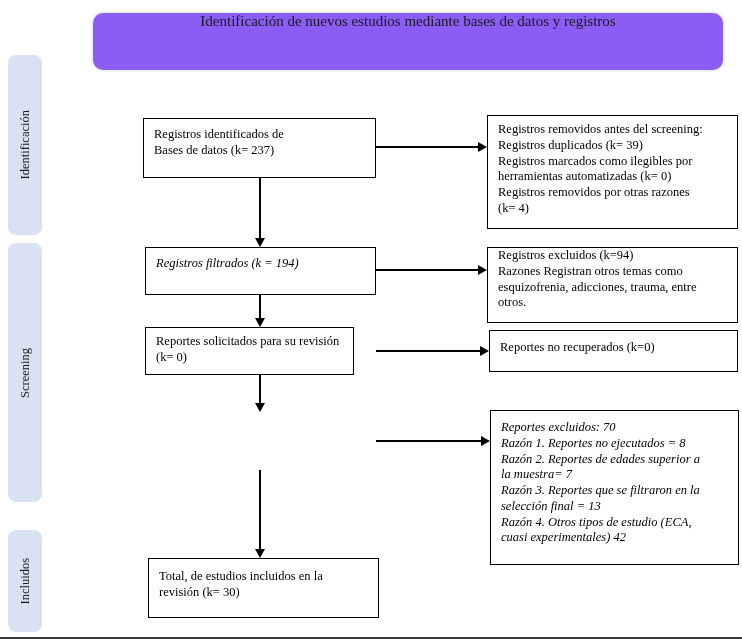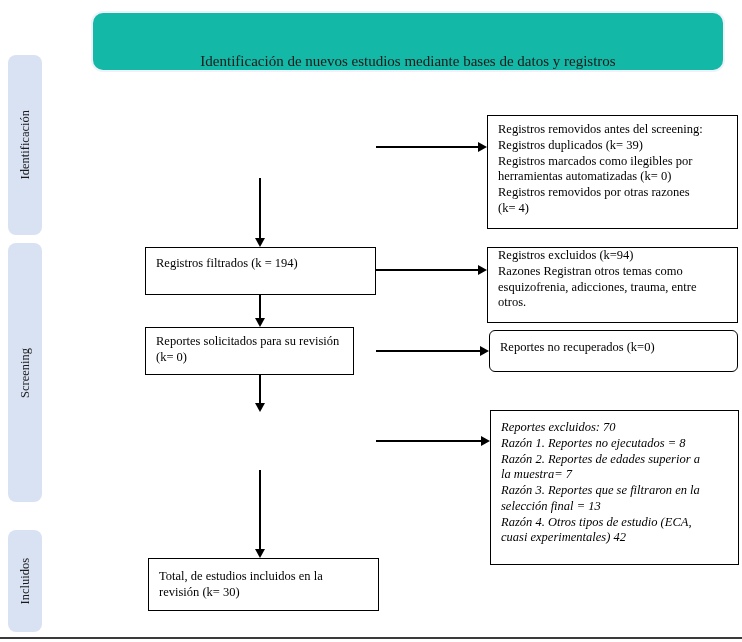--- a/index.html
+++ b/index.html
@@ -2,22 +2,22 @@
 <html><head>
 <meta charset="utf-8">
 <style>
   html,body { margin:0; padding:0; background:#fff; }
   #canvas {
     position:relative; width:742px; height:642px; background:#ffffff;
     font-family:"Liberation Serif", serif; color:#000; overflow:hidden;
   }
   .banner {
     position:absolute; left:93px; top:13px; width:630px; height:57px;
-    background:#14b8a6; border-radius:10px;
-    display:flex; align-items:flex-end; justify-content:center;
+    background:#8b5cf6; border-radius:10px;
+    display:flex; align-items:flex-start; justify-content:center;
     font-size:15px; color:#1a1a1a; text-align:center;
     box-shadow:0 0 0 2px #eef2fa;
   }
   .stage {
     position:absolute; left:8px; width:34px; background:#D9E2F3; border-radius:8px;
     display:flex; align-items:center; justify-content:center;
   }
   .stage span {
     writing-mode:vertical-rl; transform:rotate(180deg);
     font-size:12.5px; color:#1a1a1a; white-space:nowrap;
@@ -25,27 +25,27 @@
   .stage-identificacion { top:55px;  height:180px; }
   .stage-screening      { top:243px; height:259px; }
   .stage-incluidos      { top:530px; height:102px; }
   .fbox {
     position:absolute; background:#fff; border:1.5px solid #000;
     font-size:12.5px; line-height:1.26; white-space:pre-line;
     padding:8px 6px 6px 10px; box-sizing:border-box;
   }
   .box-identified   { left:143px; top:118px; width:233px; height:60px; }
   .box-removed      { left:487px; top:103px; width:251px; height:114px; padding-top:6px;margin-top:12px; }
-  .box-screened     { left:145px; top:247px; width:231px; height:48px; }
+  .box-screened     { left:145px; top:247px; width:231px; height:48px;font-style:italic; }
   .box-excluded     { left:487px; top:247px; width:251px; height:76px; padding-top:0; }
   .box-sought       { left:145px; top:327px; width:209px; height:48px; padding-top:6px; }
-  .box-notretrieved { left:489px; top:330px; width:249px; height:42px; display:flex; align-items:center; padding-top:0;border-radius:6px; }
+  .box-notretrieved { left:489px; top:330px; width:249px; height:42px; display:flex; align-items:center; padding-top:0; }
   .box-assessed     { left:145px; top:412px; width:231px; height:58px; }
   .box-repexcluded  { left:490px; top:410px; width:249px; height:155px; padding-top:9px;font-style:italic; }
-  .box-included     { left:148px; top:558px; width:231px; height:53px; padding-top:10px; }
+  .box-included     { left:148px; top:558px; width:231px; height:60px; padding-top:10px; }
   .hline { position:absolute; height:1.8px; background:#000; }
   .vline { position:absolute; width:1.8px;  background:#000; }
   .head-right { position:absolute; width:0; height:0;
     border-top:5px solid transparent; border-bottom:5px solid transparent;
     border-left:9px solid #000; }
   .head-down { position:absolute; width:0; height:0;
     border-left:5px solid transparent; border-right:5px solid transparent;
     border-top:9px solid #000; }
   .bottom-rule { position:absolute; left:0; top:637px; width:742px; height:2px; background:#3a3a3a; }
 </style>
@@ -61,20 +61,22 @@
   <div class="stage stage-identificacion">
     <span>Identificación</span>
   </div>
   <div class="stage stage-screening">
     <span>Screening</span>
   </div>
   <div class="stage stage-incluidos">
     <span>Incluidos</span>
   </div>
 
+  <div class="fbox box-identified">Registros identificados de
+Bases de datos (k= 237)</div>
   <div class="fbox box-removed">Registros removidos antes del screening:
 Registros duplicados (k= 39)
 Registros marcados como ilegibles por
 herramientas automatizadas (k= 0)
 Registros removidos por otras razones
 (k= 4)</div>
   <div class="fbox box-screened">Registros filtrados (k = 194)</div>
   <div class="fbox box-excluded">Registros excluidos (k=94)
 Razones Registran otros temas como
 esquizofrenia, adicciones, trauma, entre

